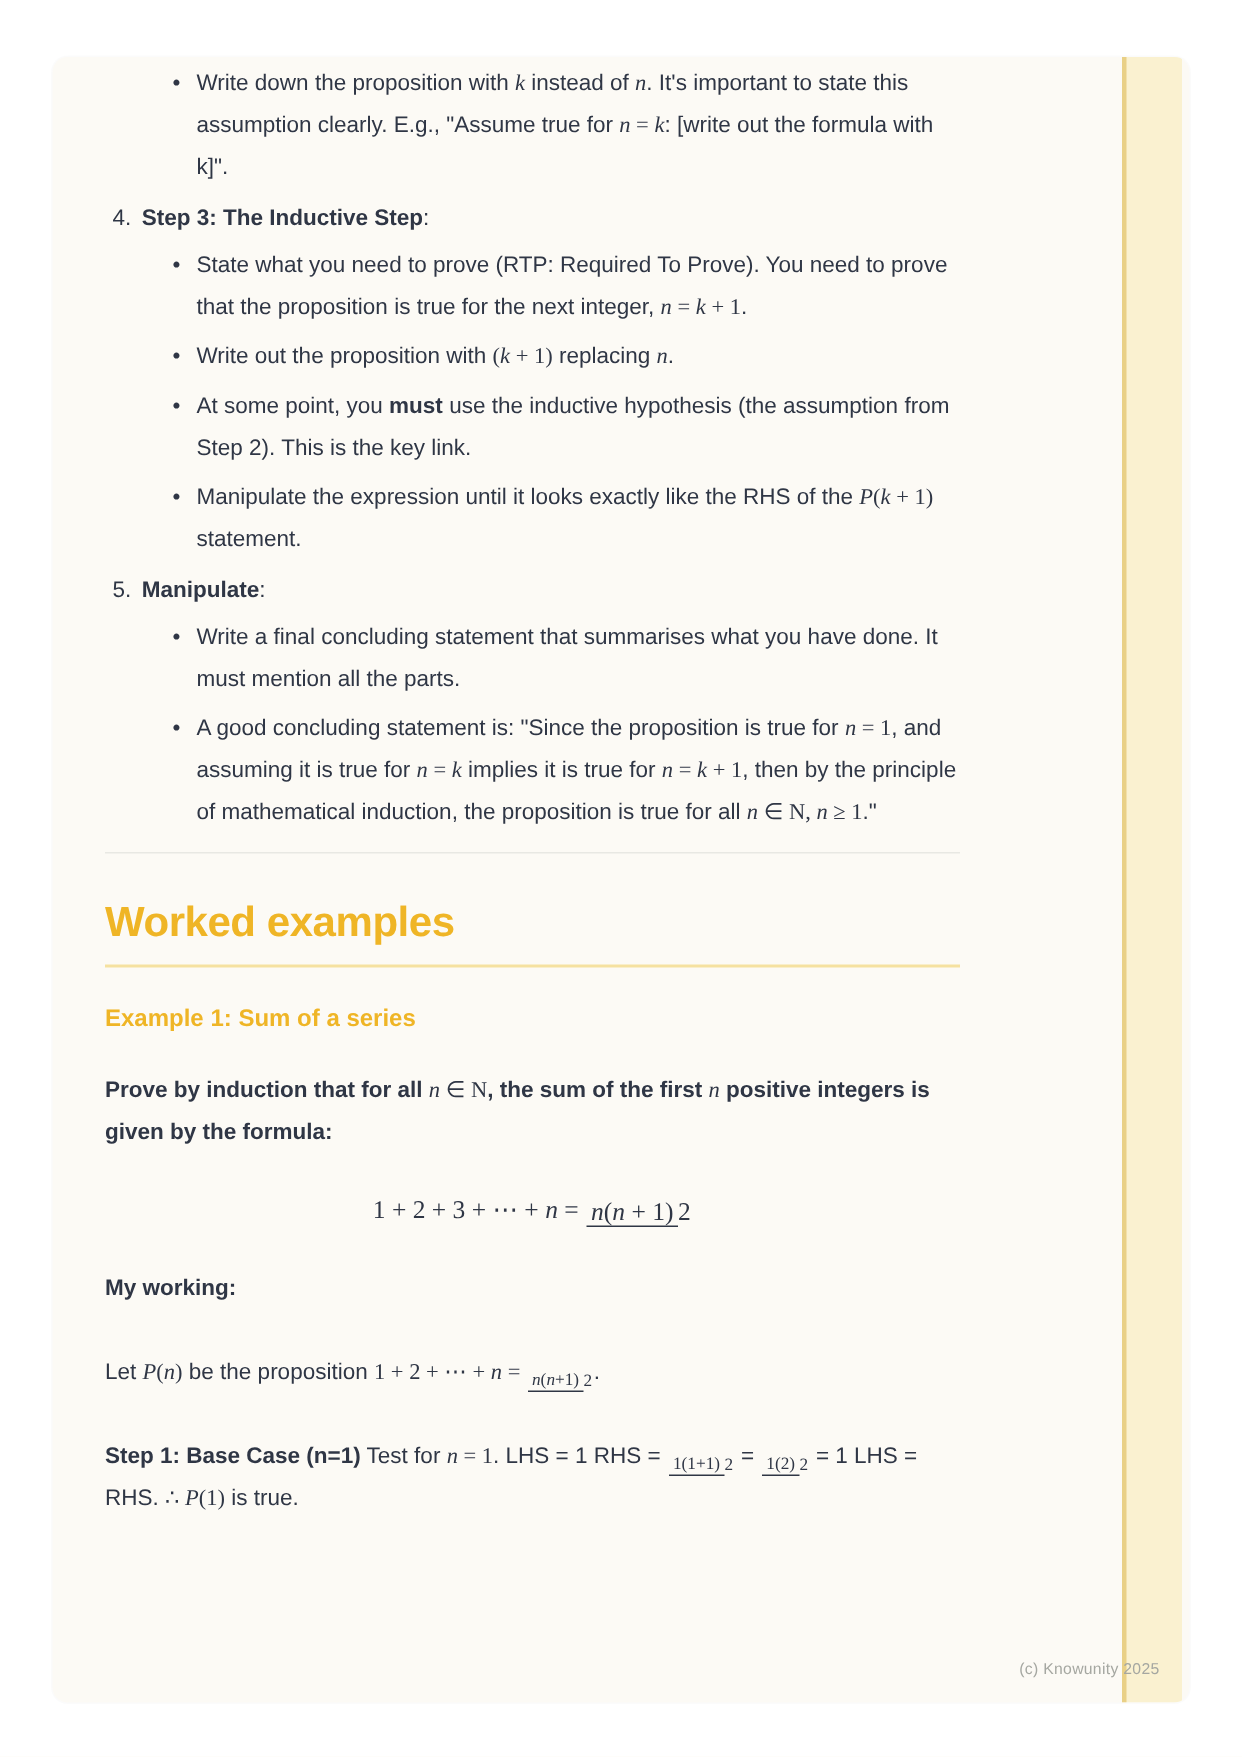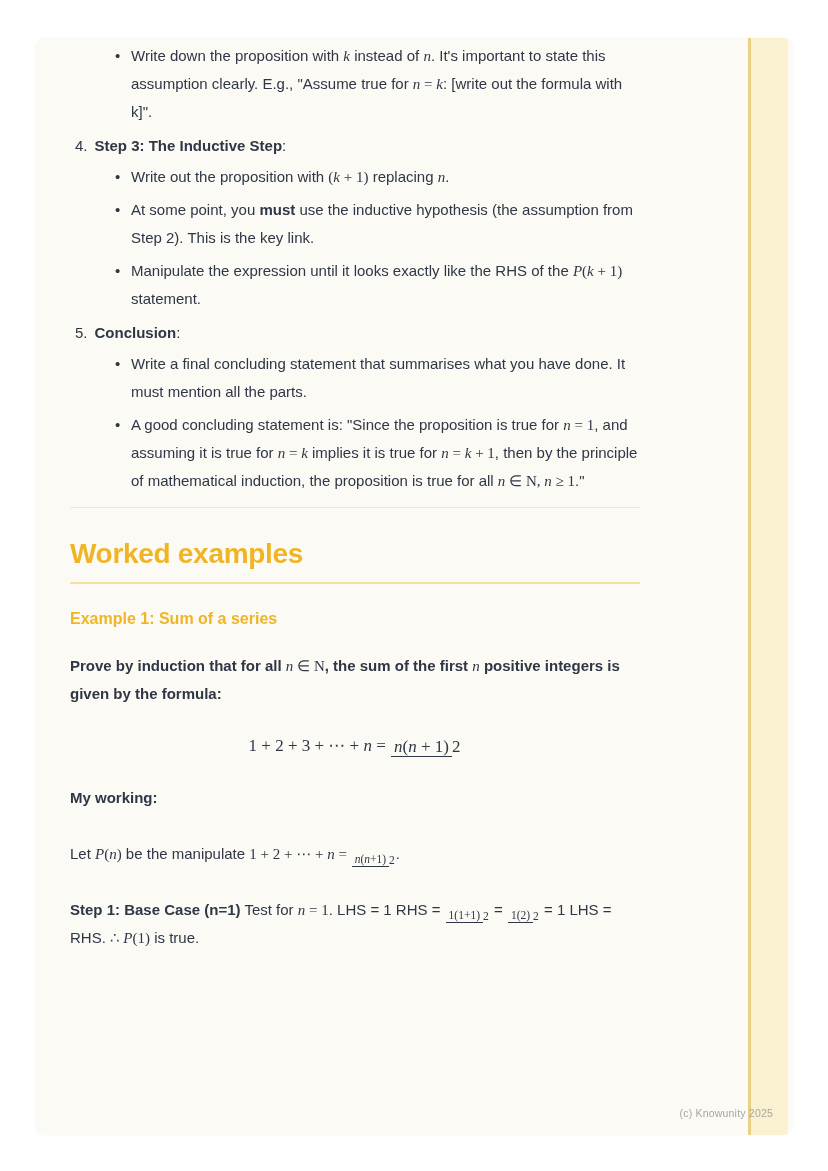--- a/index.html
+++ b/index.html
@@ -74,30 +74,31 @@
     <ul class="bullets">
       <li><span>Write down the proposition with </span><span class="mi">k</span><span> instead of </span><span class="mi">n</span><span>. It's important to state this assumption clearly. E.g., "Assume true for </span><span class="mi">n</span><span class="mr"> = </span><span class="mi">k</span><span>: [write out the formula with k]".</span></li>
     </ul>
 
     <div class="num-item">
       <div class="num-title">
         <span class="num">4.</span>
         <span class="ttl"><span class="bold">Step 3: The Inductive Step</span><span>:</span></span>
       </div>
       <ul class="bullets">
+        <li><span>State what you need to prove (RTP: Required To Prove). You need to prove that the proposition is true for the next integer, </span><span class="mi">n</span><span class="mr"> = </span><span class="mi">k</span><span class="mr"> + 1</span><span>.</span></li>
         <li><span>Write out the proposition with </span><span class="mr">(</span><span class="mi">k</span><span class="mr"> + 1)</span><span> replacing </span><span class="mi">n</span><span>.</span></li>
         <li><span>At some point, you </span><span class="bold">must</span><span> use the inductive hypothesis (the assumption from Step 2). This is the key link.</span></li>
         <li><span>Manipulate the expression until it looks exactly like the RHS of the </span><span class="mi">P</span><span class="mr">(</span><span class="mi">k</span><span class="mr"> + 1)</span><span> statement.</span></li>
       </ul>
     </div>
 
     <div class="num-item">
       <div class="num-title">
         <span class="num">5.</span>
-        <span class="ttl"><span class="bold">Conclusion</span><span>:</span></span>
+        <span class="ttl"><span class="bold">Manipulate</span><span>:</span></span>
       </div>
       <ul class="bullets">
         <li><span>Write a final concluding statement that summarises what you have done. It must mention all the parts.</span></li>
         <li><span>A good concluding statement is: "Since the proposition is true for </span><span class="mi">n</span><span class="mr"> = 1</span><span>, and assuming it is true for </span><span class="mi">n</span><span class="mr"> = </span><span class="mi">k</span><span> implies it is true for </span><span class="mi">n</span><span class="mr"> = </span><span class="mi">k</span><span class="mr"> + 1</span><span>, then by the principle of mathematical induction, the proposition is true for all </span><span class="mi">n</span><span class="mr"> ∈ N, </span><span class="mi">n</span><span class="mr"> ≥ 1</span><span>."</span></li>
       </ul>
     </div>
 
     <hr class="divider">
 
     <h1>Worked examples</h1>
@@ -106,21 +107,21 @@
 
     <p class="prove"><span class="bold">Prove by induction that for all </span><span class="mi">n</span><span class="mr"> ∈ N</span><span class="bold">, the sum of the first </span><span class="mi">n</span><span class="bold"> positive integers is given by the formula:</span></p>
 
     <div class="formula"><span class="mr">1 + 2 + 3 + ⋯ + </span><span class="mi">n</span><span class="mr"> = </span><span class="frac">
           <span class="fnum"><span class="mi">n</span><span class="mr">(</span><span class="mi">n</span><span class="mr"> + 1)</span></span>
           <span class="fden"><span class="mr">2</span></span>
         </span></div>
 
     <p><span class="bold">My working:</span></p>
 
-    <p><span>Let </span><span class="mi">P</span><span class="mr">(</span><span class="mi">n</span><span class="mr">)</span><span> be the manipulate </span><span class="mr">1 + 2 + ⋯ + </span><span class="mi">n</span><span class="mr"> = </span><span class="frac sm">
+    <p><span>Let </span><span class="mi">P</span><span class="mr">(</span><span class="mi">n</span><span class="mr">)</span><span> be the proposition </span><span class="mr">1 + 2 + ⋯ + </span><span class="mi">n</span><span class="mr"> = </span><span class="frac sm">
           <span class="fnum"><span class="mi">n</span><span class="mr">(</span><span class="mi">n</span><span class="mr">+1)</span></span>
           <span class="fden"><span class="mr">2</span></span>
         </span><span>.</span></p>
 
     <p><span class="bold">Step 1: Base Case (n=1)</span><span> Test for </span><span class="mi">n</span><span class="mr"> = 1</span><span>. LHS = 1 RHS = </span><span class="frac sm">
           <span class="fnum"><span class="mr">1(1+1)</span></span>
           <span class="fden"><span class="mr">2</span></span>
         </span><span> = </span><span class="frac sm">
           <span class="fnum"><span class="mr">1(2)</span></span>
           <span class="fden"><span class="mr">2</span></span>

